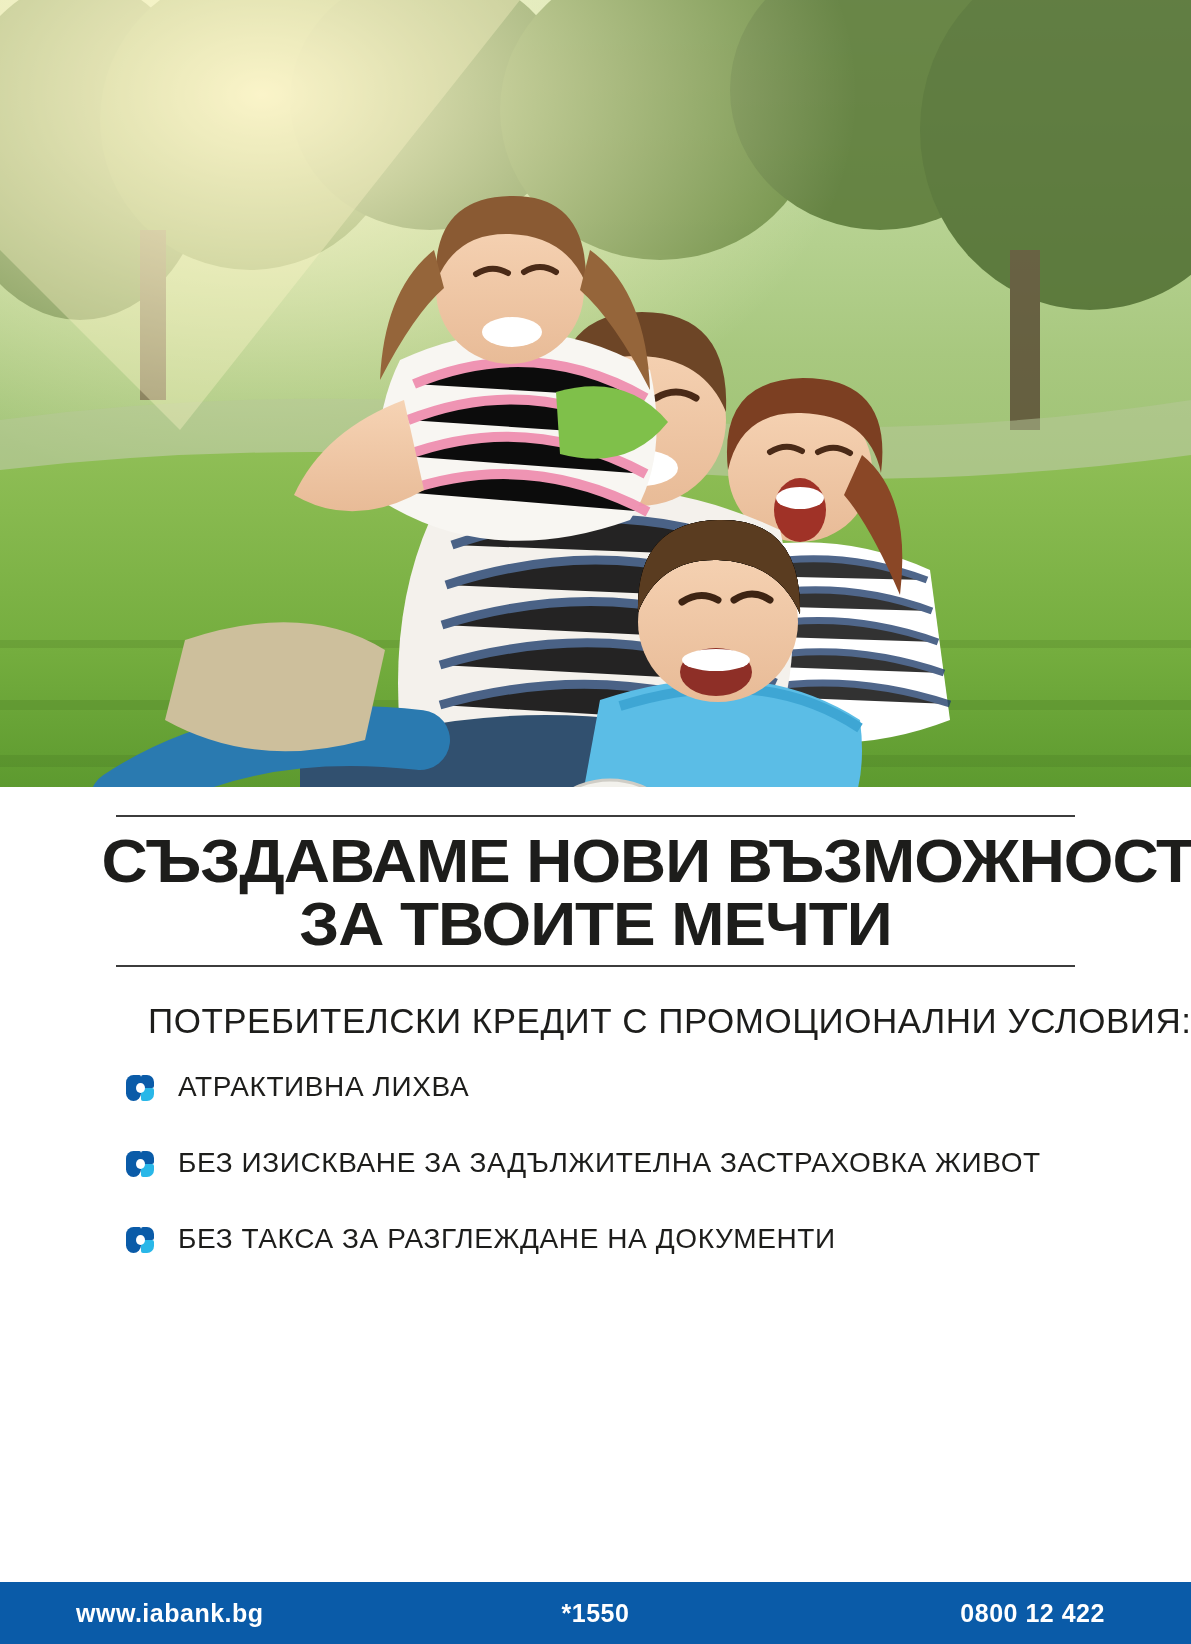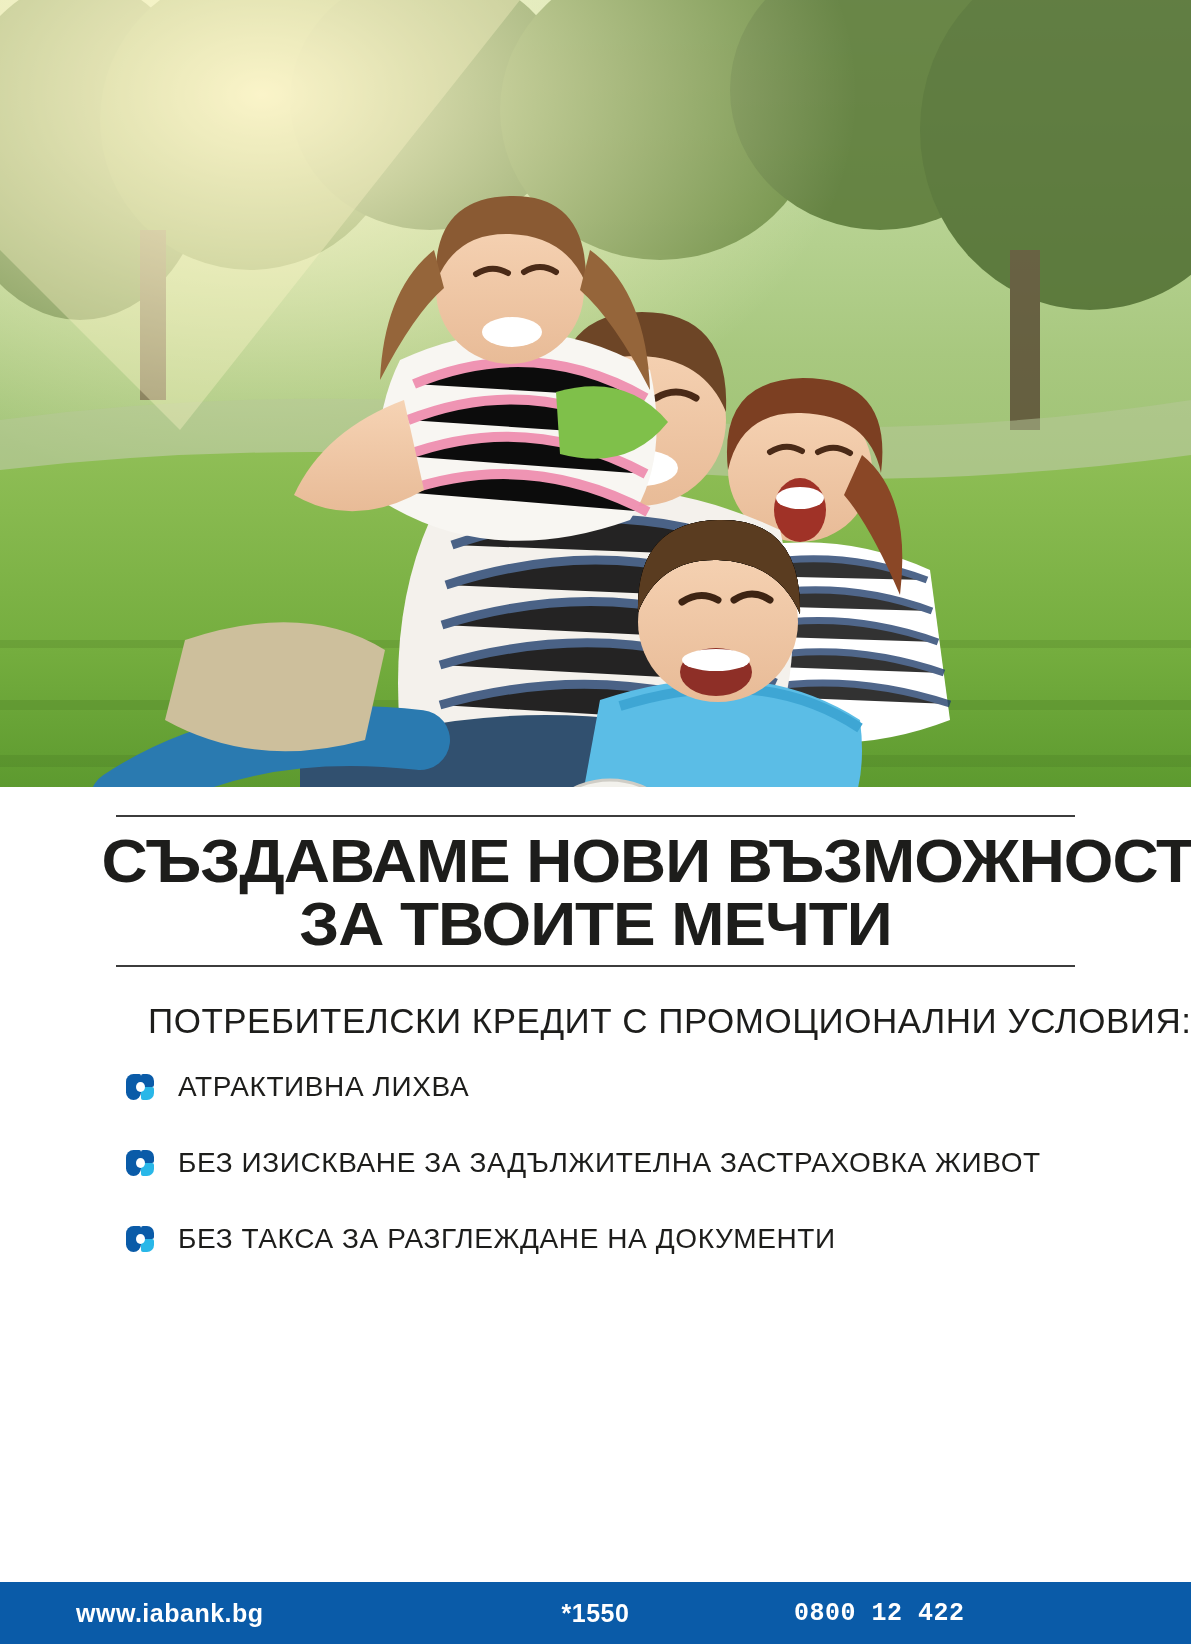--- a/index.html
+++ b/index.html
@@ -133,21 +133,21 @@
     padding: 34px 0 18px 0;
     white-space: nowrap;
     margin-left: 32px;
   }
 
   .bullets {
     padding: 12px 0 0 10px;
   }
   .bullet {
     display: flex;
-    align-items: center;
+    align-items: flex-end;
     margin-bottom: 44px;
   }
   .bullet-icon {
     position: relative;
     width: 30px;
     height: 30px;
     flex: 0 0 auto;
     margin-right: 22px;
   }
   .bullet-icon i {
@@ -190,21 +190,21 @@
     background: #0a5ba8;
     display: flex;
     align-items: center;
     color: #ffffff;
     font-weight: bold;
     font-size: 25px;
     letter-spacing: 0.5px;
   }
   .footer-left   { width: 33.33%; text-align: left;   padding-left: 76px; }
   .footer-center { width: 33.33%; text-align: center; }
-  .footer-right  { width: 33.33%; text-align: left;  padding-right: 86px; font-family: Liberation Mono, monospace; }
+  .footer-right  { width: 33.33%; text-align: right;  padding-right: 86px; }
 </style>
 </head>
 <body>
 
 <div class="poster">
 
 
   <div class="hero">
     <svg viewBox="0 0 1191 787" preserveAspectRatio="xMidYMid slice" aria-hidden="true">
       <defs>

